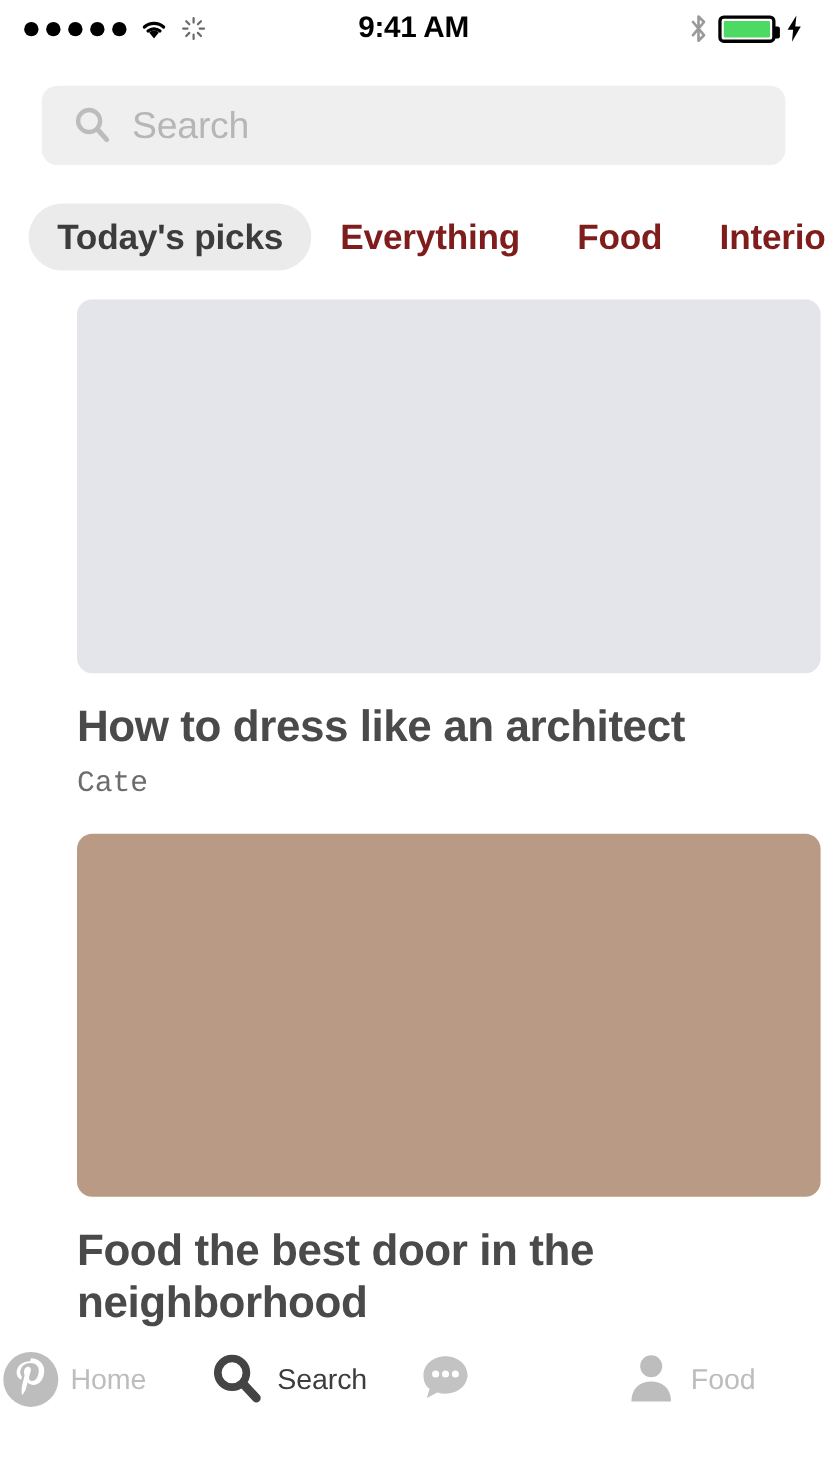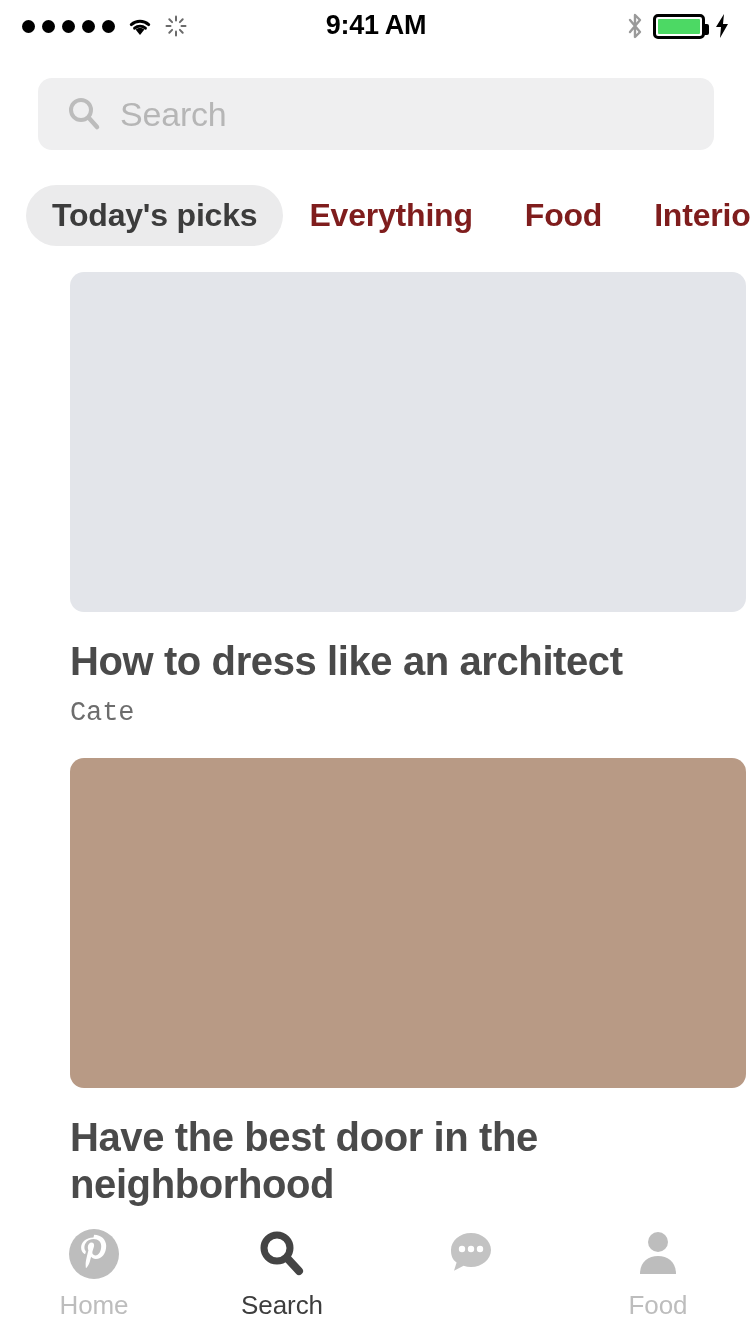--- a/index.html
+++ b/index.html
@@ -162,21 +162,21 @@
     width: 752px;
     height: 118px;
     background: #ffffff;
     display: flex;
     align-items: flex-start;
     padding-top: 10px;
   }
   .tab-bar-item {
     flex: 1 1 0;
     display: flex;
-    flex-direction: column;
+    flex-direction: row;
     align-items: center;
     gap: 8px;
   }
   .tab-bar-icon {
     width: 56px; height: 56px;
     display: flex; align-items: center; justify-content: center;
   }
   .tab-bar-label {
     font-size: 26px;
     color: #bdbdbd;
@@ -251,21 +251,21 @@
     <div class="card">
       <div class="card-image" style="height:340px;background:#e3e5ea;"></div>
       <div class="card-title">How to dress like an architect</div>
       <div class="card-author">Cate</div>
     </div>
 
     <div class="card-gap"></div>
 
     <div class="card">
       <div class="card-image" style="height:330px;background:#b89a85;"></div>
-      <div class="card-title">Have the best door in the neighborhood</div>
+      <div class="card-title">Food the best door in the neighborhood</div>
     </div>
 
   </div>
 
   <div class="tab-bar">
 
     <div class="tab-bar-item">
       <div class="tab-bar-icon">
         <svg viewBox="0 0 56 56" width="56" height="56">
           <circle cx="28" cy="28" r="25" fill="#bdbdbd"></circle>

